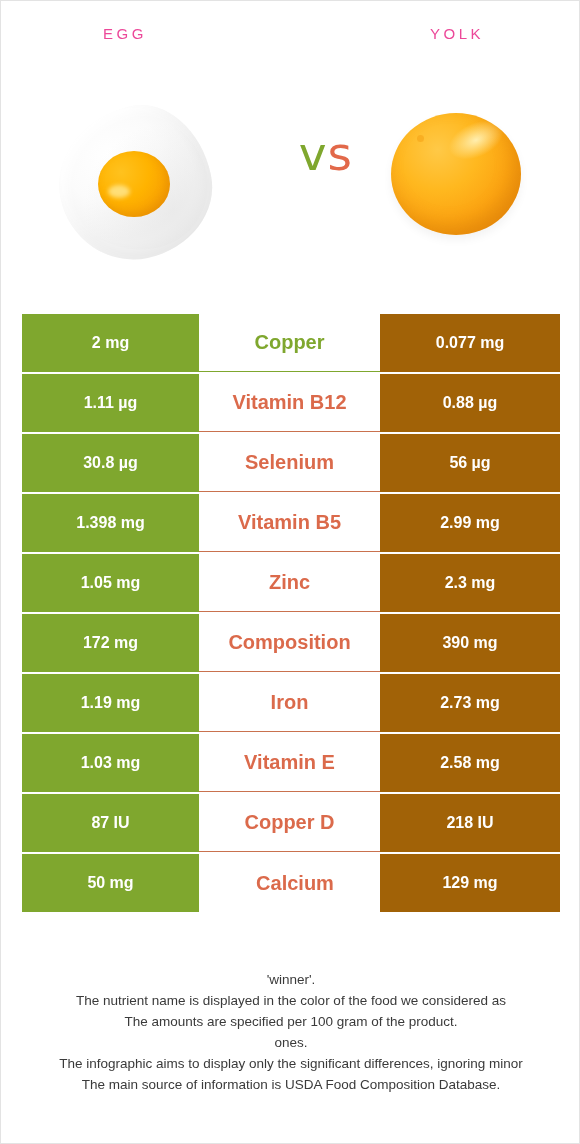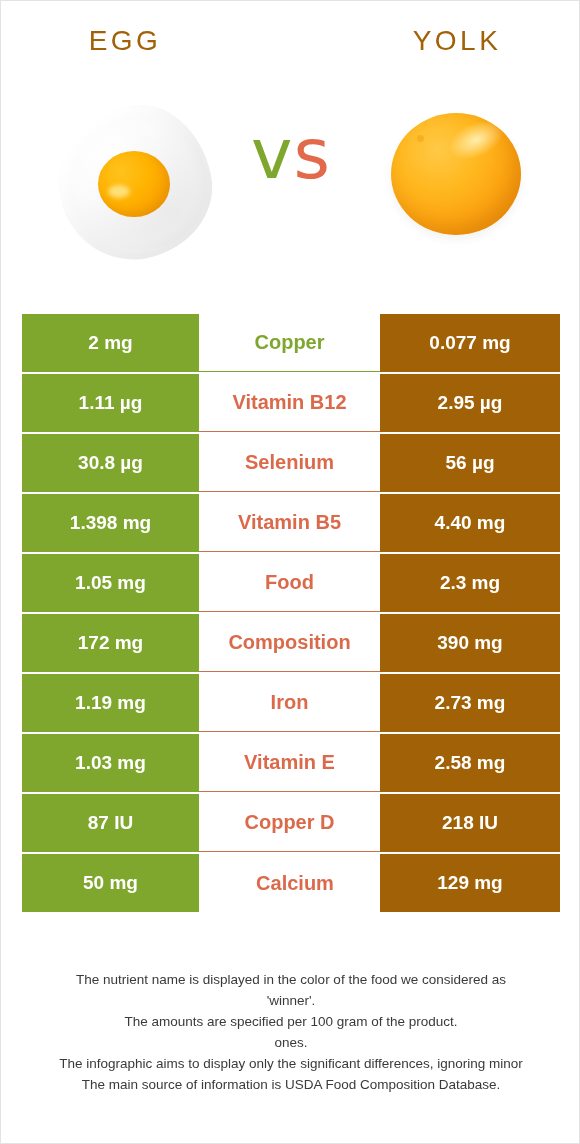--- a/index.html
+++ b/index.html
@@ -27,23 +27,23 @@
   .titles {
     position: absolute;
     top: 24px;
     left: 0;
     width: 580px;
     height: 32px;
   }
   .title {
     position: absolute;
     top: 0;
-    font-size: 28px;
+    font-size: 15px;
     letter-spacing: 3.5px;
-    color: #a16207;
+    color: #ec4899;
     font-weight: 400;
     white-space: nowrap;
   }
   .title.left  { left: 0;   width: 248px; text-align: center; }
   .title.right { left: 332px; width: 248px; text-align: center; }
 
   
   .hero {
     position: absolute;
     top: 88px;
@@ -139,22 +139,22 @@
     border-radius: 50%;
     background: rgba(244,160,20,0.55);
   }
 
   
   .vs {
     position: absolute;
     top: 118px;
     left: 228px;
     width: 124px;
-    text-align: center;
-    font-size: 70px;
+    text-align: right;
+    font-size: 47px;
     line-height: 70px;
     font-weight: 400;
     font-family: "DejaVu Sans", sans-serif;
     letter-spacing: 1px;
     white-space: nowrap;
   }
   .vs .v { color: #7FA72E; }
   .vs .s { color: #E2694A; }
 
   
@@ -169,21 +169,21 @@
     display: flex;
     height: 58px;
     margin-bottom: 2px;
   }
   .row:last-child { margin-bottom: 0; text-align: right; }
   .cell {
     display: flex;
     align-items: center;
     justify-content: center;
     box-sizing: border-box;
-    font-size: 19px;
+    font-size: 16px;
     font-weight: 700;
     white-space: nowrap;
   }
   .cell.left {
     width: 177px;
     background: #7FA72E;
     color: #ffffff;
   }
   .cell.name {
     width: 181px;
@@ -243,38 +243,38 @@
 
     <div class="row">
       <div class="cell left">2 mg</div>
       <div class="cell name green-win">Copper</div>
       <div class="cell right">0.077 mg</div>
     </div>
 
     <div class="row">
       <div class="cell left">1.11 µg</div>
       <div class="cell name red-win">Vitamin B12</div>
-      <div class="cell right">2.95 µg</div>
+      <div class="cell right">0.88 µg</div>
     </div>
 
     <div class="row">
       <div class="cell left">30.8 µg</div>
       <div class="cell name red-win">Selenium</div>
       <div class="cell right">56 µg</div>
     </div>
 
     <div class="row">
       <div class="cell left">1.398 mg</div>
       <div class="cell name red-win">Vitamin B5</div>
-      <div class="cell right">4.40 mg</div>
+      <div class="cell right">2.99 mg</div>
     </div>
 
     <div class="row">
       <div class="cell left">1.05 mg</div>
-      <div class="cell name red-win">Food</div>
+      <div class="cell name red-win">Zinc</div>
       <div class="cell right">2.3 mg</div>
     </div>
 
     <div class="row">
       <div class="cell left">172 mg</div>
       <div class="cell name red-win">Composition</div>
       <div class="cell right">390 mg</div>
     </div>
 
     <div class="row">
@@ -297,21 +297,21 @@
 
     <div class="row">
       <div class="cell left">50 mg</div>
       <div class="cell name red-win">Calcium</div>
       <div class="cell right">129 mg</div>
     </div>
 
   </div>
 
   <div class="footnote">
+    <span class="fl">'winner'.</span>
     <span class="fl">The nutrient name is displayed in the color of the food we considered as</span>
-    <span class="fl">'winner'.</span>
     <span class="fl">The amounts are specified per 100 gram of the product.</span>
     <span class="fl">ones.</span>
     <span class="fl">The infographic aims to display only the significant differences, ignoring minor</span>
     <span class="fl">The main source of information is USDA Food Composition Database.</span>
   </div>
 
 </div>
 
 </body></html>

